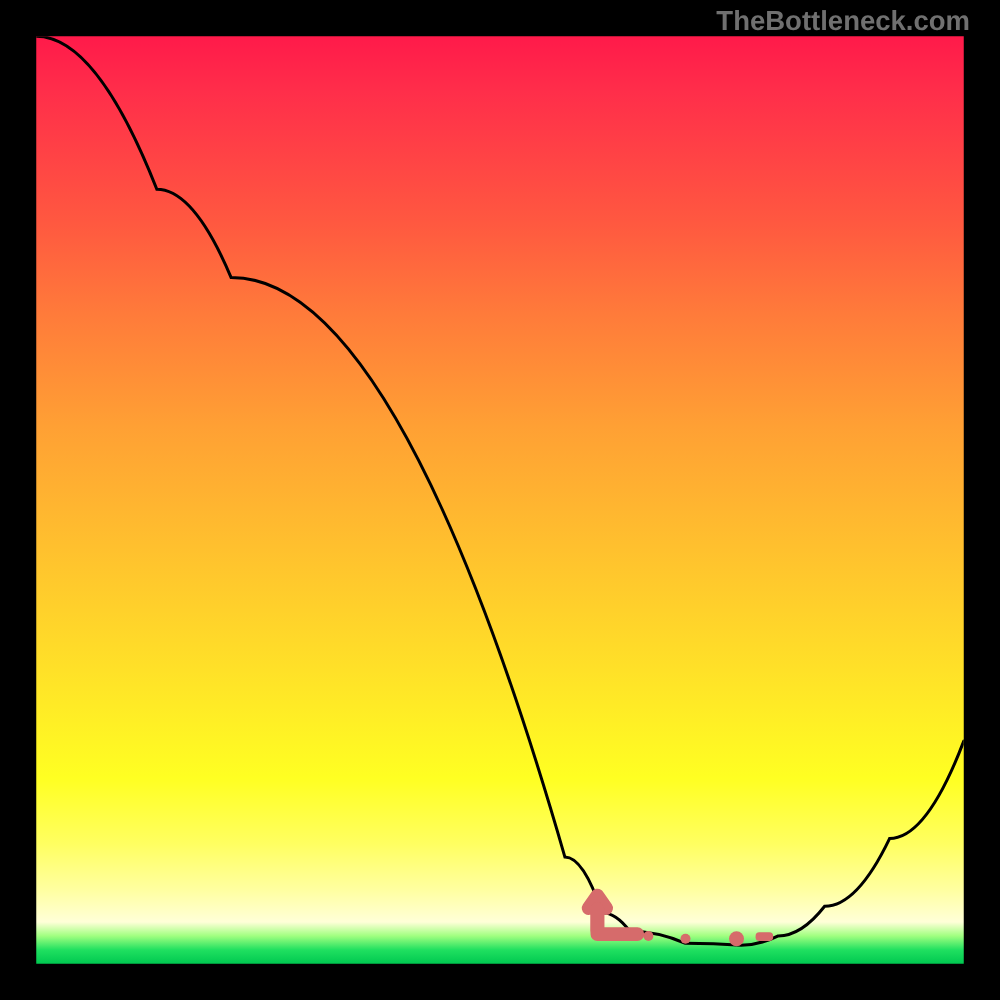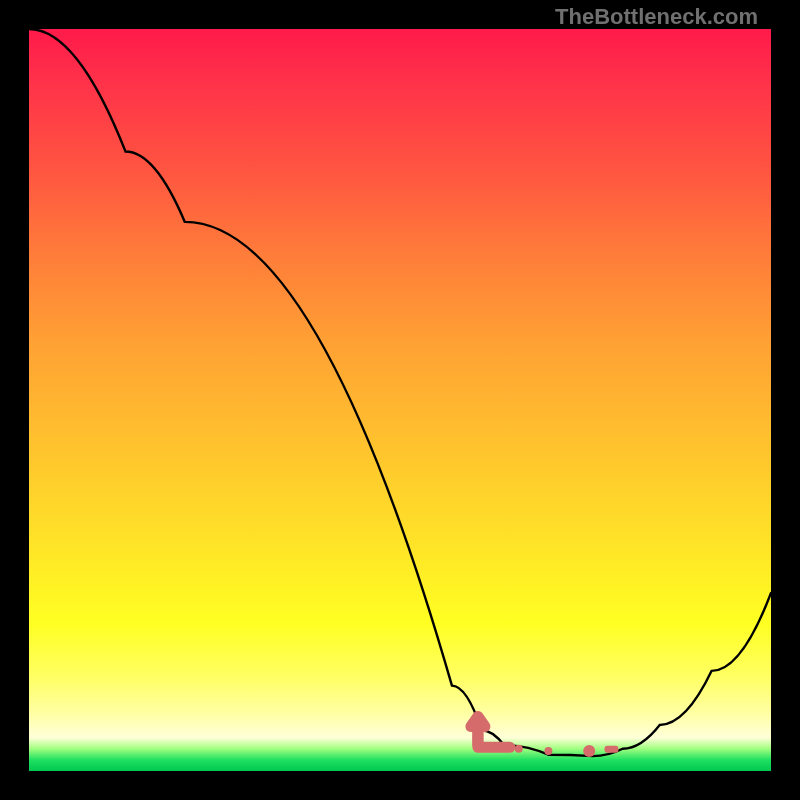--- a/index.html
+++ b/index.html
@@ -7,21 +7,21 @@
     width: 800px;
     height: 800px;
     background: #000;
     position: relative;
     overflow: hidden;
     font-family: Arial, Helvetica, sans-serif;
   }
   .attribution {
     position: absolute;
     top: 4px;
-    right: 42px;
+    right: 24px;
     color: #707070;
     font-size: 22px;
     font-weight: bold;
     z-index: 10;
   }
   .plot {
     position: absolute;
     left: 29px;
     top: 29px;
     width: 742px;

